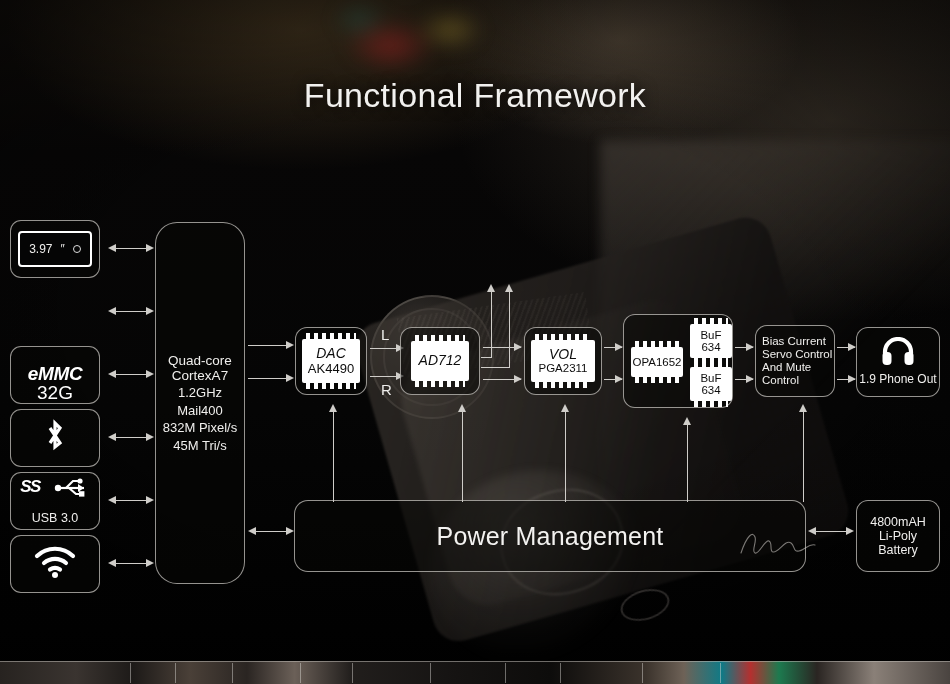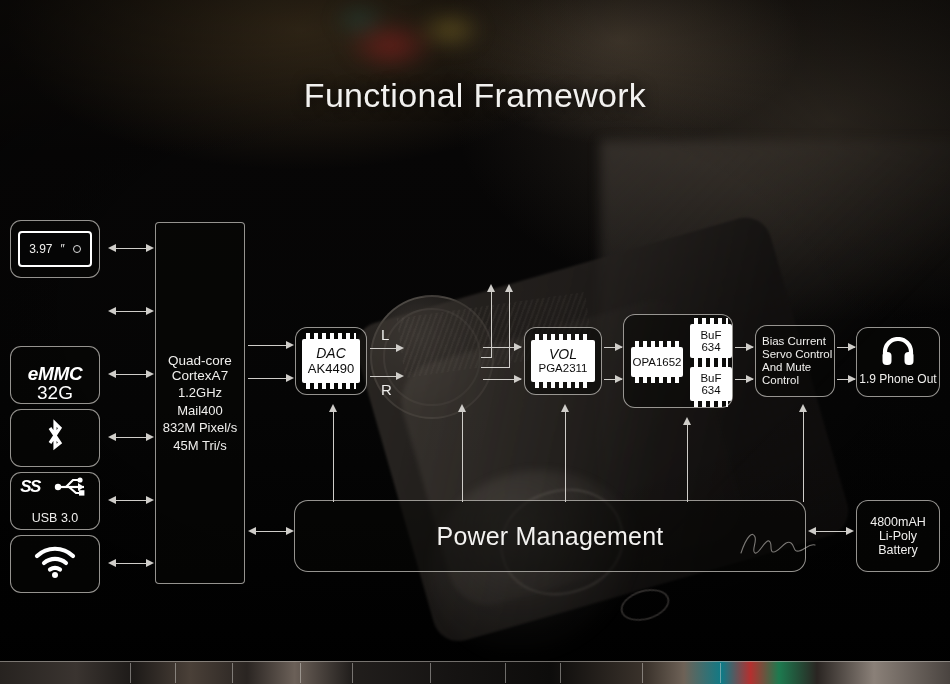--- a/index.html
+++ b/index.html
@@ -72,21 +72,21 @@
   .screen .dot{width:6px;height:6px;border-radius:50%;border:1.2px solid #ddd;}
   
   .sd{width:34px;height:26px;background:#fff;position:relative;
       clip-path:polygon(0 0,100% 0,100% 100%,26% 100%,26% 80%,0 80%);}
   .sd .pins{position:absolute;left:5px;top:3px;width:9px;height:18px;
       background:repeating-linear-gradient(180deg,#222 0 1.6px,#fff 1.6px 3.1px);}
   
   .emmc{font-size:19px;font-weight:700;font-style:italic;letter-spacing:-.3px;line-height:1;}
   .emmc2{font-size:19px;line-height:1.05;}
   
-  .usbrow{display:flex;align-items:flex-start;gap:14px;}
+  .usbrow{display:flex;align-items:flex-end;gap:14px;}
   .ss{font-size:17px;font-weight:800;font-style:italic;letter-spacing:-1.5px;}
   
   .chip{background:#fff;color:#111;position:relative;border-radius:2px;
       display:flex;flex-direction:column;align-items:center;justify-content:center;}
   .chip .pins{position:absolute;left:4px;right:4px;height:6px;
       background:repeating-linear-gradient(90deg,#fff 0 4px,#0000 4px 4px);}
   .chip .pt{top:-6px;}
   .chip .pb{bottom:-6px;}
   .chipline{font-size:13px;color:#0d0d0d;line-height:1.08;font-weight:400;}
   .chipline.b{font-size:14px;font-style:italic;}
@@ -208,21 +208,21 @@
     <div class="ln" style="left:116px;top:500px;width:30px;height:1.4px"></div>
     <div class="ah ah-l" style="left:108px;top:496px"></div>
       <div class="ah ah-r" style="left:146px;top:496px"></div>
   </div>
   <div>
     <div class="ln" style="left:116px;top:563px;width:30px;height:1.4px"></div>
     <div class="ah ah-l" style="left:108px;top:559px"></div>
       <div class="ah ah-r" style="left:146px;top:559px"></div>
   </div>
 
-  <div class="box" style="left:155px;top:222px;width:90px;height:362px;border-radius:4px;">
+  <div class="box" style="left:155px;top:222px;width:90px;height:362px;border-radius:22px;">
     <div class="lbl" style="font-size:13.5px">Quad-core</div>
     <div class="lbl" style="font-size:13.5px">CortexA7</div>
     <div class="lbl sm" style="margin-top:3px">1.2GHz</div>
     <div class="lbl sm" style="margin-top:3px">Mail400</div>
     <div class="lbl sm" style="margin-top:3px">832M Pixel/s</div>
     <div class="lbl sm" style="margin-top:3px">45M Tri/s</div>
   </div>
 
   <div>
     <div class="ln" style="left:248px;top:345px;width:38px;height:1.4px"></div>
@@ -242,20 +242,27 @@
 
   <div class="lr" style="left:381px;top:326px">L</div>
   <div class="lr" style="left:381px;top:381px">R</div>
   <div>
     <div class="ln" style="left:370px;top:348px;width:28px;height:1.4px"></div>
     <div class="ah ah-r" style="left:396px;top:344px"></div>
     <div class="ln" style="left:370px;top:376px;width:28px;height:1.4px"></div>
     <div class="ah ah-r" style="left:396px;top:372px"></div>
   </div>
 
+  <div class="box" style="left:400px;top:327px;width:80px;height:68px;">
+    <div class="chip" style="width:58px;height:40px;">
+      <div class="pins pt" style="background:repeating-linear-gradient(90deg,#fff 0 4px,transparent 4px 8px)"></div>
+      <div class="pins pb" style="background:repeating-linear-gradient(90deg,#fff 0 4px,transparent 4px 8px)"></div>
+      <div class="chipline b">AD712</div>
+    </div>
+  </div>
 
 
   <div>
     <div class="ln" style="left:491px;top:292px;width:1.4px;height:66px"></div>
     <div class="ah ah-u" style="left:487px;top:284px"></div>
     <div class="ln" style="left:509px;top:292px;width:1.4px;height:76px"></div>
     <div class="ah ah-u" style="left:505px;top:284px"></div>
 
     <div class="ln" style="left:481px;top:357px;width:11px;height:1.4px"></div>
     <div class="ln" style="left:481px;top:367px;width:29px;height:1.4px"></div>

